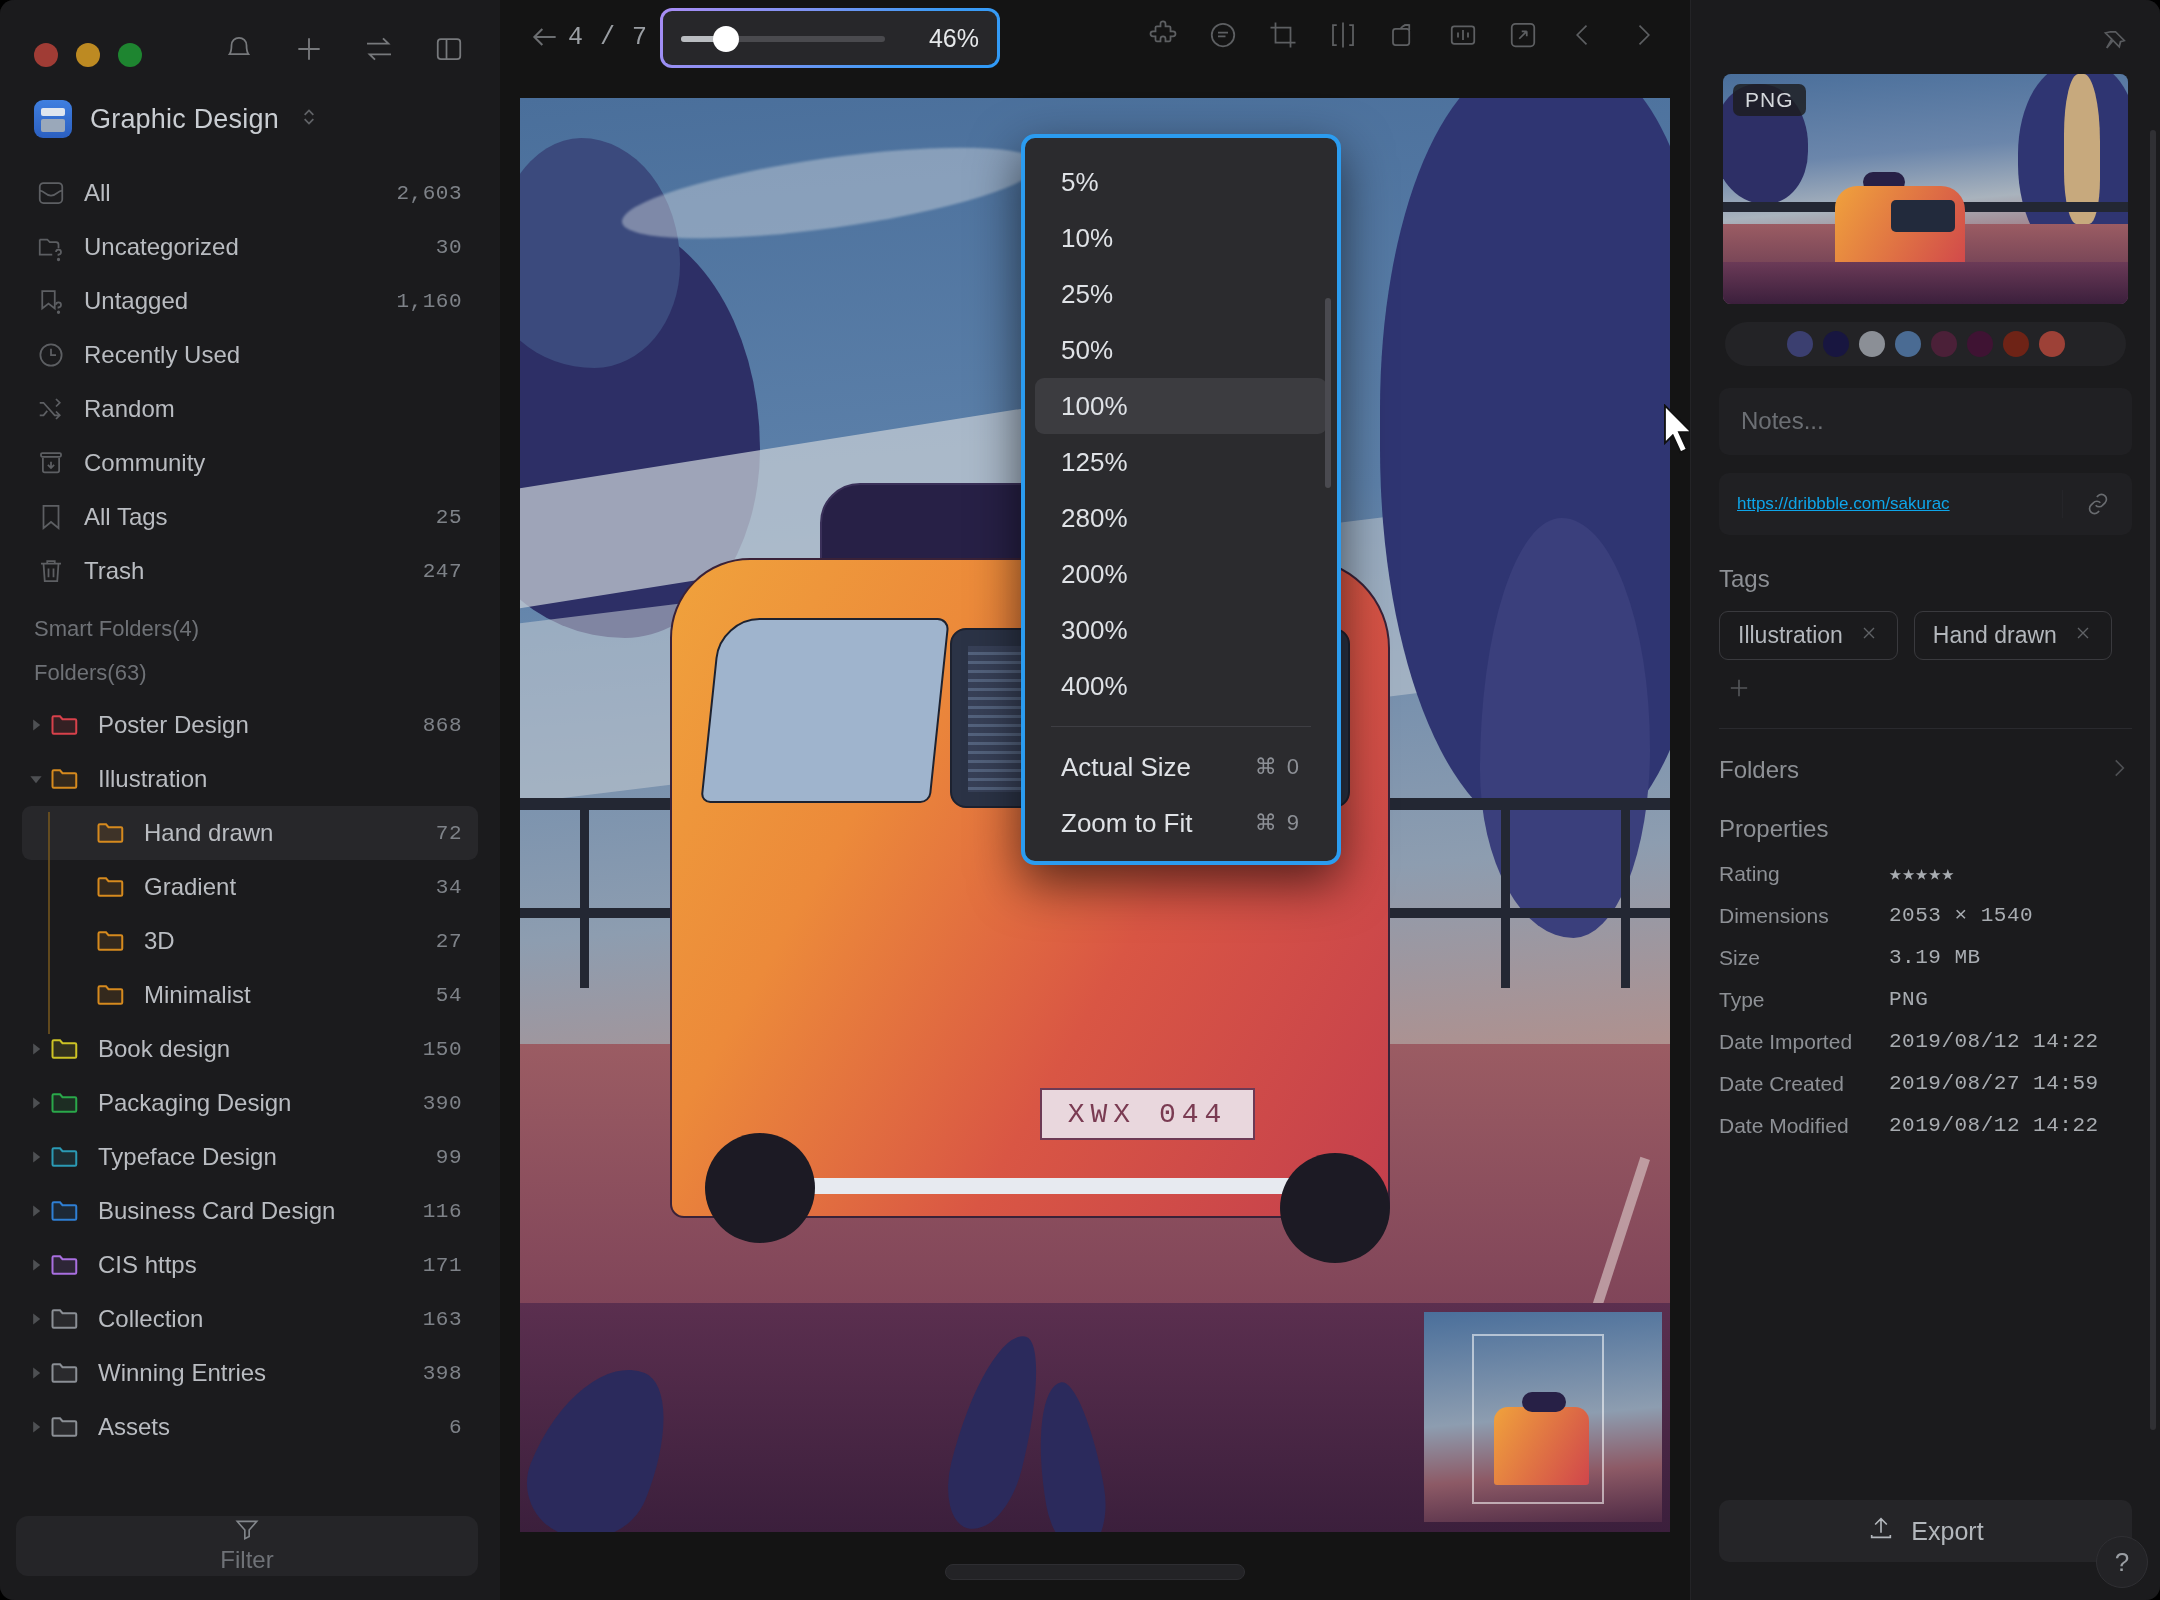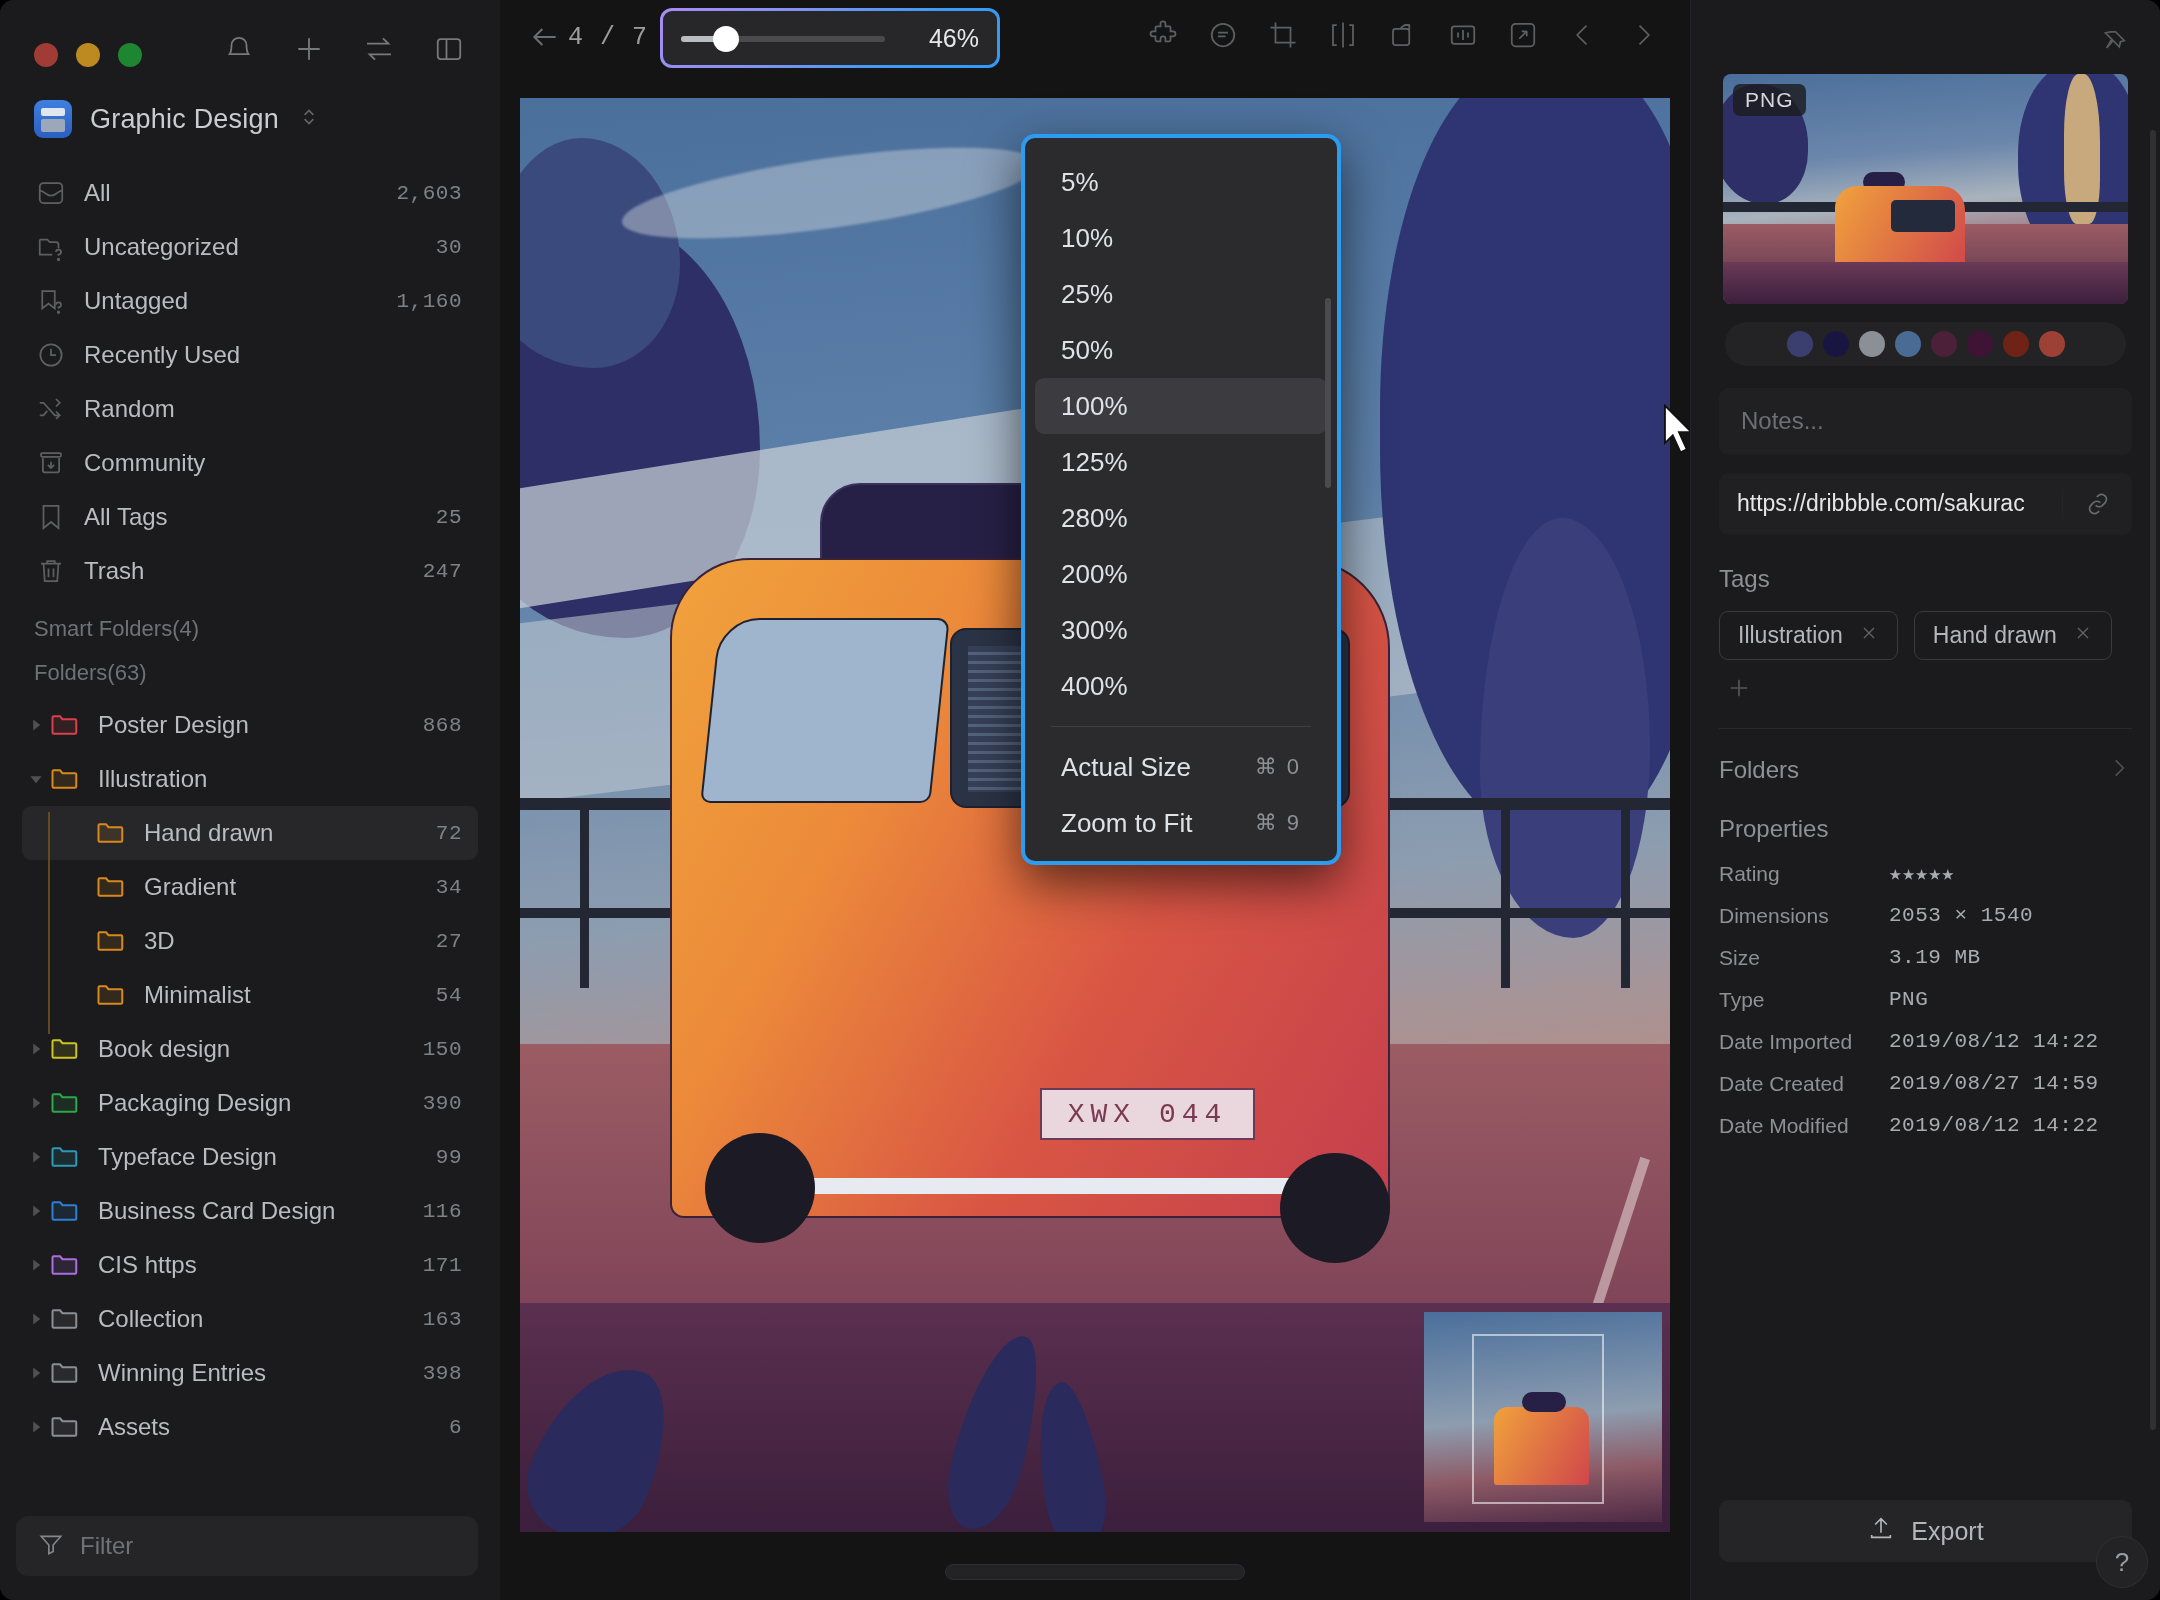--- a/index.html
+++ b/index.html
@@ -90,21 +90,21 @@
   .tree-item .lbl { flex:1; font-size: 24px; color:#b9bcc1; padding-left:14px; }
   .tree-item .cnt { font-size: 21px; color:#7e8288; font-family:"Liberation Mono", monospace; letter-spacing:.5px;}
   .tree-item.child { padding-left: 46px; }
   .tree-guide {
     position:absolute; left: 48px; width: 2px; background: #7a5a1e; opacity:.75;
   }
 
   .filter-bar {
     position:absolute; left: 16px; right: 22px; bottom: 24px;
     height: 60px; border-radius: 12px; background:#252528;
-    display:flex; align-items:center; padding: 0 22px; gap: 16px;
+    display:flex; align-items:center; padding: 0 22px;  flex-direction: column;
   }
   .filter-bar .ph { font-size: 24px; color: #6f7277; }
   .list-fade {
     position:absolute; left:0; right:0; bottom: 92px; height: 40px;
     background: linear-gradient(180deg, rgba(27,27,29,0), #1b1b1d);
     pointer-events:none;
   }
 
   
   .main {
@@ -245,22 +245,22 @@
   .field {
     margin: 22px 28px 0 28px; background:#202023; border-radius: 10px;
     padding: 18px 22px; color:#b3b7bc; font-size: 24px; line-height: 1.28;
   }
   .field.ph { color:#6c6f74; }
   .url-row {
     margin: 18px 28px 0 28px; background:#202023; border-radius:10px;
     display:flex; align-items:center; height: 62px;
   }
   .url-row .txt {
-    flex:1; padding: 0 18px; color:#e5e5e5; font-size: 23px;
-    white-space:nowrap; overflow:hidden;
+    flex:1; padding: 0 18px; color:#0ea5e9; font-size: 17px;
+    white-space:nowrap; overflow:hidden;text-decoration:underline;
   }
   .url-row .lnk { width: 70px; display:flex; align-items:center; justify-content:center; border-left:1px solid #2a2a2e; opacity:.55;}
 
   .sect-title { font-size: 24px; color:#8d9095; margin: 30px 0 0 28px; }
   .tag-row { display:flex; gap: 16px; margin: 18px 28px 0 28px; flex-wrap:wrap; }
   .tag {
     display:flex; align-items:center; gap: 16px;
     border:1px solid #3a3a3e; border-radius: 9px;
     padding: 10px 18px; color:#b3b7bc; font-size: 23px;
   }

